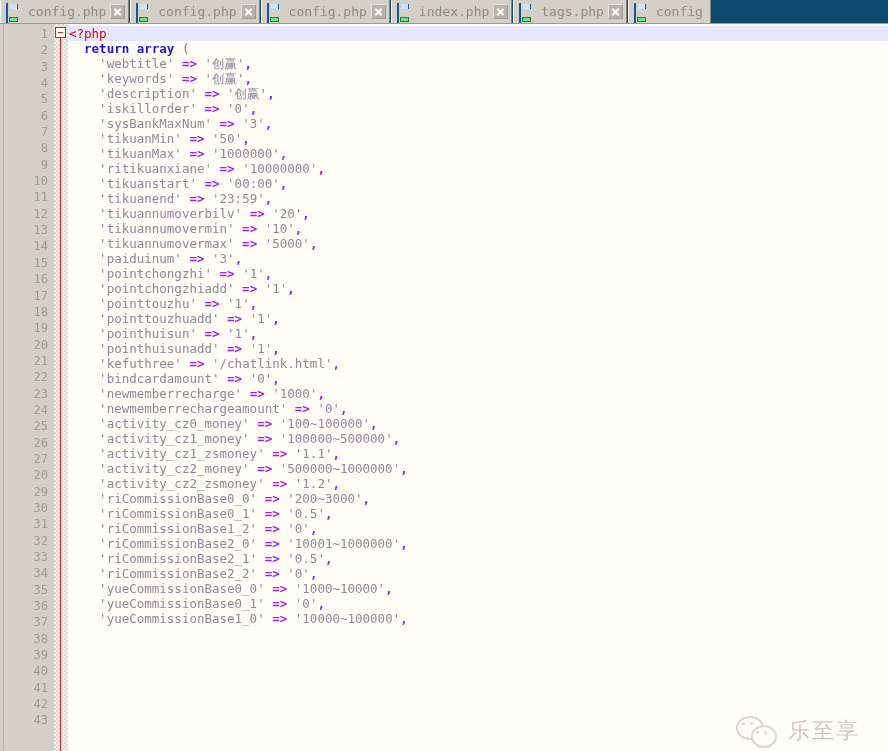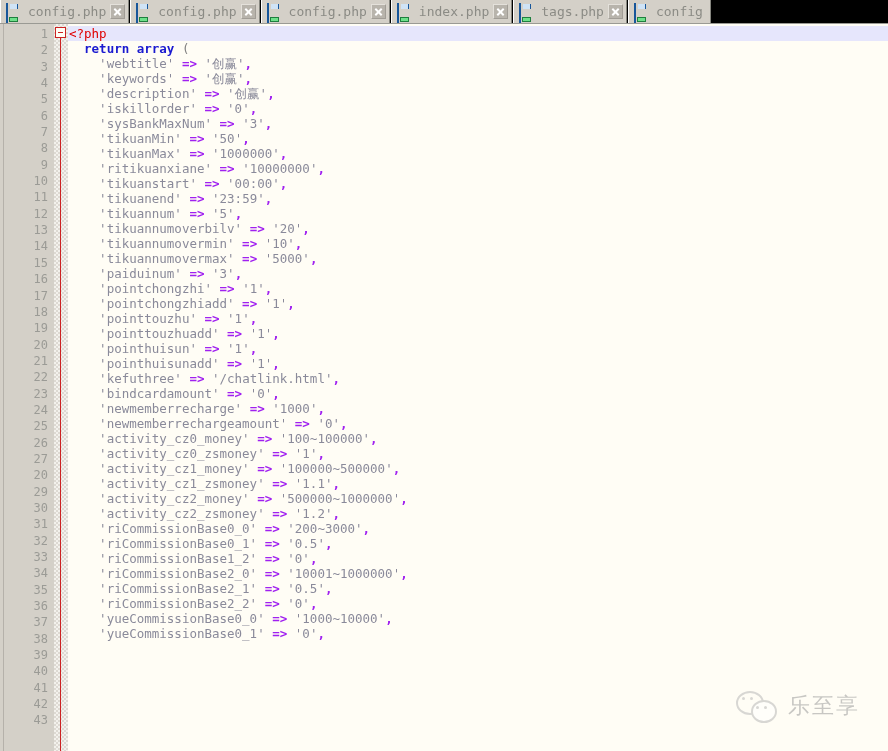--- a/index.html
+++ b/index.html
@@ -10,21 +10,21 @@
   body {
     width: 888px;
     height: 751px;
     overflow: hidden;
     font-family: "DejaVu Sans Mono", monospace;
   }
 
   
   .tabbar {
     height: 24px;
-    background: #000000;
+    background: #0c4a6e;
     display: flex;
     align-items: flex-start;
     overflow: hidden;
     border-bottom: 1px solid #9a9a94;
     box-sizing: border-box;
   }
   .tab {
     display: flex;
     align-items: center;
     background: #d4d0c8;
@@ -187,21 +187,21 @@
   .t-punc { color: #808080; }
   .t-str  { color: #8a8a9a; }
   .t-op   { color: #a020f0; font-weight: bold; }
   .t-comma{ color: #a020f0; font-weight: bold; }
   .t-cjk  { font-family: "DejaVu Sans", sans-serif; color: #8a8a9a; margin-top: 6px; }
 
   
   .watermark {
     position: absolute;
     right: 28px;
-    bottom: 30px;
+    bottom: 5px;
     display: flex;
     align-items: center;
     gap: 10px;
     opacity: 0.55;
     pointer-events: none;
   }
   .wechat-mark {
     position: relative;
     width: 42px; height: 30px;
   }
@@ -323,49 +323,48 @@
       <div class="line">    <span class="t-str">'webtitle'</span> <span class="t-op">=&gt;</span> <span class="t-str">'</span><span class="t-cjk">创赢</span><span class="t-str">'</span><span class="t-comma">,</span></div>
       <div class="line">    <span class="t-str">'keywords'</span> <span class="t-op">=&gt;</span> <span class="t-str">'</span><span class="t-cjk">创赢</span><span class="t-str">'</span><span class="t-comma">,</span></div>
       <div class="line">    <span class="t-str">'description'</span> <span class="t-op">=&gt;</span> <span class="t-str">'</span><span class="t-cjk">创赢</span><span class="t-str">'</span><span class="t-comma">,</span></div>
       <div class="line">    <span class="t-str">'iskillorder'</span> <span class="t-op">=&gt;</span> <span class="t-str">'</span><span class="t-str">0</span><span class="t-str">'</span><span class="t-comma">,</span></div>
       <div class="line">    <span class="t-str">'sysBankMaxNum'</span> <span class="t-op">=&gt;</span> <span class="t-str">'</span><span class="t-str">3</span><span class="t-str">'</span><span class="t-comma">,</span></div>
       <div class="line">    <span class="t-str">'tikuanMin'</span> <span class="t-op">=&gt;</span> <span class="t-str">'</span><span class="t-str">50</span><span class="t-str">'</span><span class="t-comma">,</span></div>
       <div class="line">    <span class="t-str">'tikuanMax'</span> <span class="t-op">=&gt;</span> <span class="t-str">'</span><span class="t-str">1000000</span><span class="t-str">'</span><span class="t-comma">,</span></div>
       <div class="line">    <span class="t-str">'ritikuanxiane'</span> <span class="t-op">=&gt;</span> <span class="t-str">'</span><span class="t-str">10000000</span><span class="t-str">'</span><span class="t-comma">,</span></div>
       <div class="line">    <span class="t-str">'tikuanstart'</span> <span class="t-op">=&gt;</span> <span class="t-str">'</span><span class="t-str">00:00</span><span class="t-str">'</span><span class="t-comma">,</span></div>
       <div class="line">    <span class="t-str">'tikuanend'</span> <span class="t-op">=&gt;</span> <span class="t-str">'</span><span class="t-str">23:59</span><span class="t-str">'</span><span class="t-comma">,</span></div>
-      <div class="line">    <span class="t-str">'tikuannum'</span> <span class="t-op">=&gt;</span> <span class="t-str">'</span><span class="t-str">5</span><span class="t-str">'</span><span class="t-comma">,</span></div>
       <div class="line">    <span class="t-str">'tikuannumoverbilv'</span> <span class="t-op">=&gt;</span> <span class="t-str">'</span><span class="t-str">20</span><span class="t-str">'</span><span class="t-comma">,</span></div>
       <div class="line">    <span class="t-str">'tikuannumovermin'</span> <span class="t-op">=&gt;</span> <span class="t-str">'</span><span class="t-str">10</span><span class="t-str">'</span><span class="t-comma">,</span></div>
       <div class="line">    <span class="t-str">'tikuannumovermax'</span> <span class="t-op">=&gt;</span> <span class="t-str">'</span><span class="t-str">5000</span><span class="t-str">'</span><span class="t-comma">,</span></div>
       <div class="line">    <span class="t-str">'paiduinum'</span> <span class="t-op">=&gt;</span> <span class="t-str">'</span><span class="t-str">3</span><span class="t-str">'</span><span class="t-comma">,</span></div>
       <div class="line">    <span class="t-str">'pointchongzhi'</span> <span class="t-op">=&gt;</span> <span class="t-str">'</span><span class="t-str">1</span><span class="t-str">'</span><span class="t-comma">,</span></div>
       <div class="line">    <span class="t-str">'pointchongzhiadd'</span> <span class="t-op">=&gt;</span> <span class="t-str">'</span><span class="t-str">1</span><span class="t-str">'</span><span class="t-comma">,</span></div>
       <div class="line">    <span class="t-str">'pointtouzhu'</span> <span class="t-op">=&gt;</span> <span class="t-str">'</span><span class="t-str">1</span><span class="t-str">'</span><span class="t-comma">,</span></div>
       <div class="line">    <span class="t-str">'pointtouzhuadd'</span> <span class="t-op">=&gt;</span> <span class="t-str">'</span><span class="t-str">1</span><span class="t-str">'</span><span class="t-comma">,</span></div>
       <div class="line">    <span class="t-str">'pointhuisun'</span> <span class="t-op">=&gt;</span> <span class="t-str">'</span><span class="t-str">1</span><span class="t-str">'</span><span class="t-comma">,</span></div>
       <div class="line">    <span class="t-str">'pointhuisunadd'</span> <span class="t-op">=&gt;</span> <span class="t-str">'</span><span class="t-str">1</span><span class="t-str">'</span><span class="t-comma">,</span></div>
       <div class="line">    <span class="t-str">'kefuthree'</span> <span class="t-op">=&gt;</span> <span class="t-str">'</span><span class="t-str">/chatlink.html</span><span class="t-str">'</span><span class="t-comma">,</span></div>
       <div class="line">    <span class="t-str">'bindcardamount'</span> <span class="t-op">=&gt;</span> <span class="t-str">'</span><span class="t-str">0</span><span class="t-str">'</span><span class="t-comma">,</span></div>
       <div class="line">    <span class="t-str">'newmemberrecharge'</span> <span class="t-op">=&gt;</span> <span class="t-str">'</span><span class="t-str">1000</span><span class="t-str">'</span><span class="t-comma">,</span></div>
       <div class="line">    <span class="t-str">'newmemberrechargeamount'</span> <span class="t-op">=&gt;</span> <span class="t-str">'</span><span class="t-str">0</span><span class="t-str">'</span><span class="t-comma">,</span></div>
       <div class="line">    <span class="t-str">'activity_cz0_money'</span> <span class="t-op">=&gt;</span> <span class="t-str">'</span><span class="t-str">100~100000</span><span class="t-str">'</span><span class="t-comma">,</span></div>
-      <div class="line">    <span class="t-str">'activity_cz0_zsmoney'</span> <span class="t-op">=&gt;</span> <span class="t-str">'</span><span class="t-str">1</span><span class="t-str">'</span><span class="t-comma">,</span></div>
       <div class="line">    <span class="t-str">'activity_cz1_money'</span> <span class="t-op">=&gt;</span> <span class="t-str">'</span><span class="t-str">100000~500000</span><span class="t-str">'</span><span class="t-comma">,</span></div>
       <div class="line">    <span class="t-str">'activity_cz1_zsmoney'</span> <span class="t-op">=&gt;</span> <span class="t-str">'</span><span class="t-str">1.1</span><span class="t-str">'</span><span class="t-comma">,</span></div>
       <div class="line">    <span class="t-str">'activity_cz2_money'</span> <span class="t-op">=&gt;</span> <span class="t-str">'</span><span class="t-str">500000~1000000</span><span class="t-str">'</span><span class="t-comma">,</span></div>
       <div class="line">    <span class="t-str">'activity_cz2_zsmoney'</span> <span class="t-op">=&gt;</span> <span class="t-str">'</span><span class="t-str">1.2</span><span class="t-str">'</span><span class="t-comma">,</span></div>
       <div class="line">    <span class="t-str">'riCommissionBase0_0'</span> <span class="t-op">=&gt;</span> <span class="t-str">'</span><span class="t-str">200~3000</span><span class="t-str">'</span><span class="t-comma">,</span></div>
       <div class="line">    <span class="t-str">'riCommissionBase0_1'</span> <span class="t-op">=&gt;</span> <span class="t-str">'</span><span class="t-str">0.5</span><span class="t-str">'</span><span class="t-comma">,</span></div>
       <div class="line">    <span class="t-str">'riCommissionBase1_2'</span> <span class="t-op">=&gt;</span> <span class="t-str">'</span><span class="t-str">0</span><span class="t-str">'</span><span class="t-comma">,</span></div>
       <div class="line">    <span class="t-str">'riCommissionBase2_0'</span> <span class="t-op">=&gt;</span> <span class="t-str">'</span><span class="t-str">10001~1000000</span><span class="t-str">'</span><span class="t-comma">,</span></div>
       <div class="line">    <span class="t-str">'riCommissionBase2_1'</span> <span class="t-op">=&gt;</span> <span class="t-str">'</span><span class="t-str">0.5</span><span class="t-str">'</span><span class="t-comma">,</span></div>
       <div class="line">    <span class="t-str">'riCommissionBase2_2'</span> <span class="t-op">=&gt;</span> <span class="t-str">'</span><span class="t-str">0</span><span class="t-str">'</span><span class="t-comma">,</span></div>
       <div class="line">    <span class="t-str">'yueCommissionBase0_0'</span> <span class="t-op">=&gt;</span> <span class="t-str">'</span><span class="t-str">1000~10000</span><span class="t-str">'</span><span class="t-comma">,</span></div>
       <div class="line">    <span class="t-str">'yueCommissionBase0_1'</span> <span class="t-op">=&gt;</span> <span class="t-str">'</span><span class="t-str">0</span><span class="t-str">'</span><span class="t-comma">,</span></div>
+      <div class="line">    <span class="t-str">'yueCommissionBase1_0'</span> <span class="t-op">=&gt;</span> <span class="t-str">'</span><span class="t-str">10000~100000</span><span class="t-str">'</span><span class="t-comma">,</span></div>
     </div>
 
   <div class="watermark">
     <div class="wechat-mark">
       <div class="bubble-back"></div>
       <div class="dot" style="left:6px;  top:6px;"></div>
       <div class="dot" style="left:14px; top:6px;"></div>
       <div class="bubble-front"></div>
       <div class="dot" style="left:20px; top:15px;"></div>
       <div class="dot" style="left:28px; top:15px;"></div>

